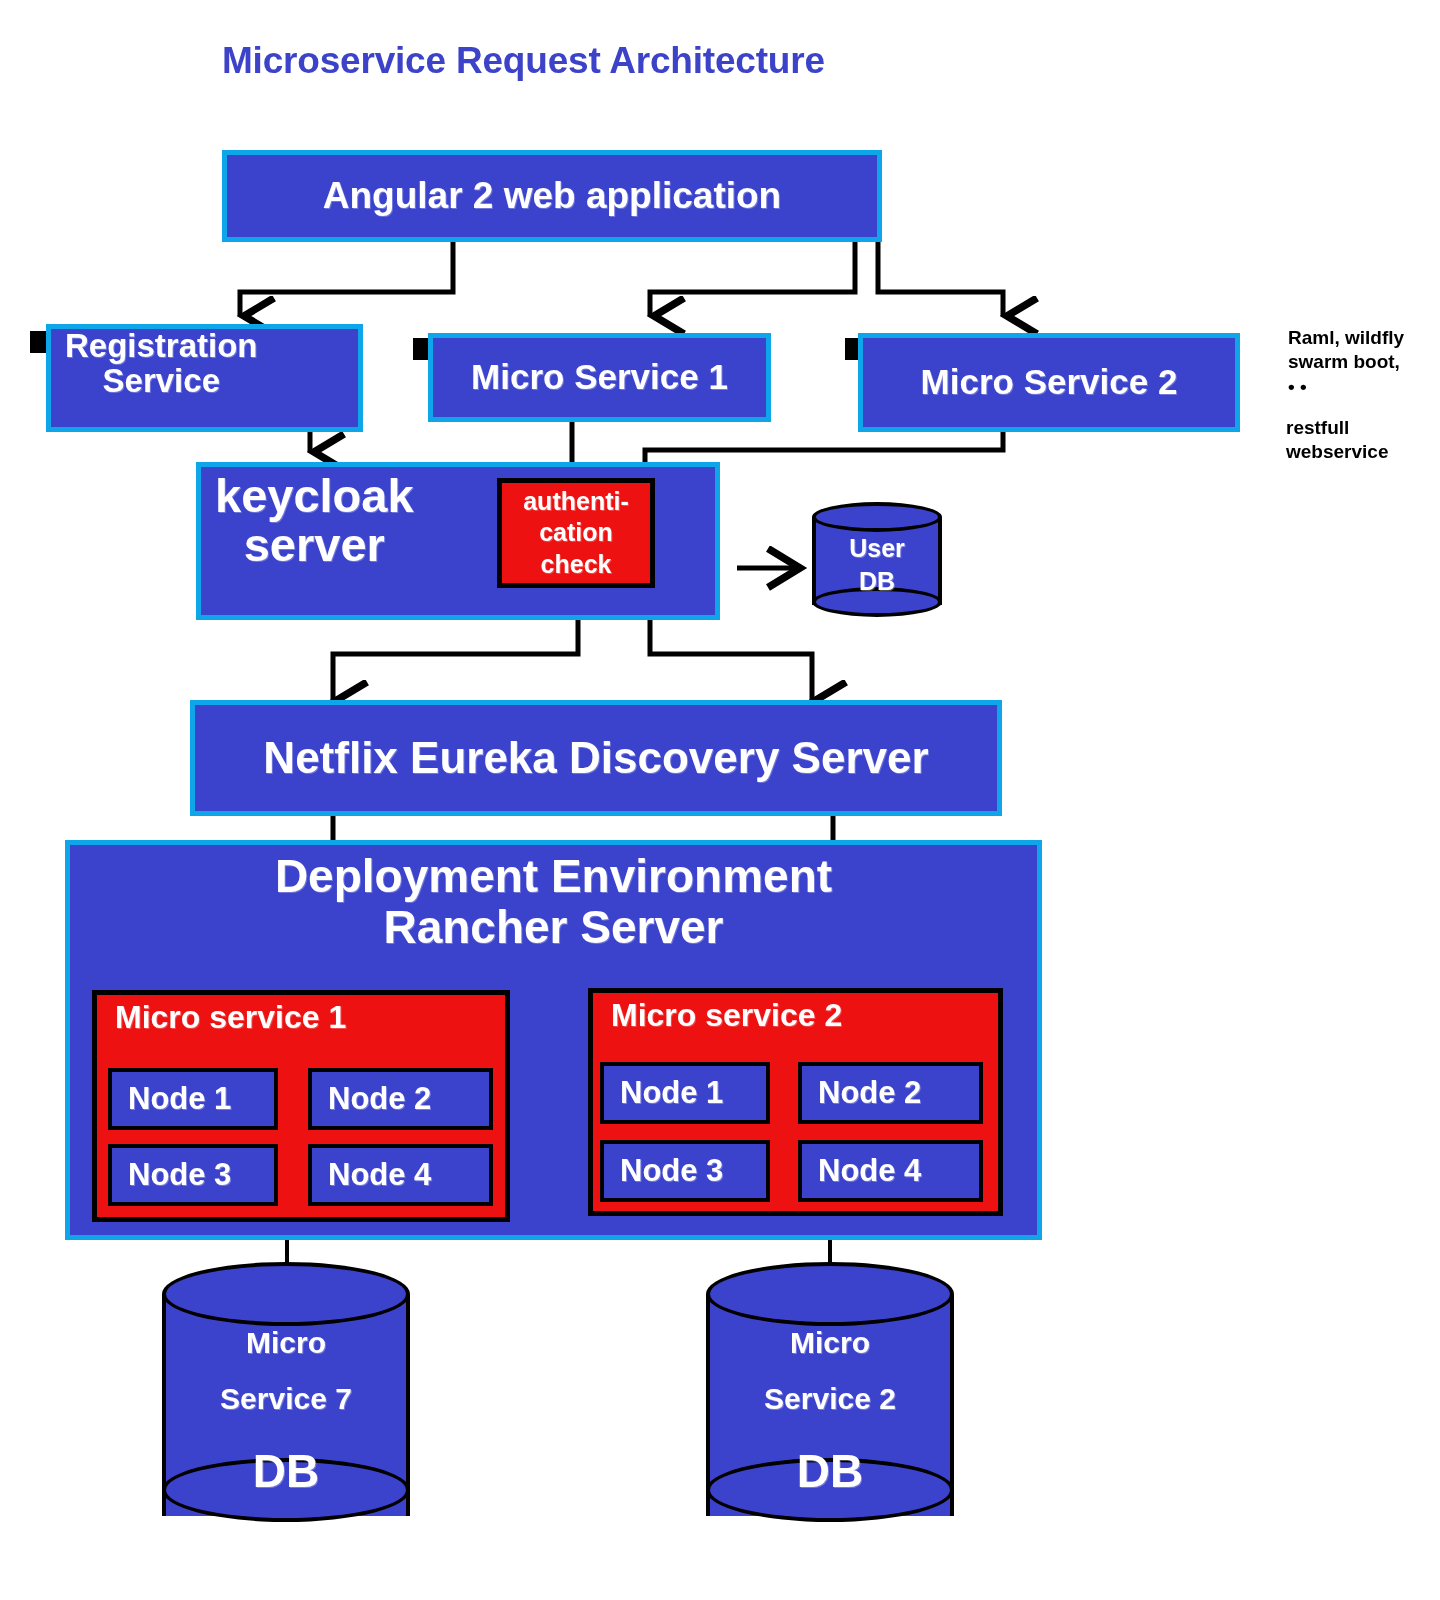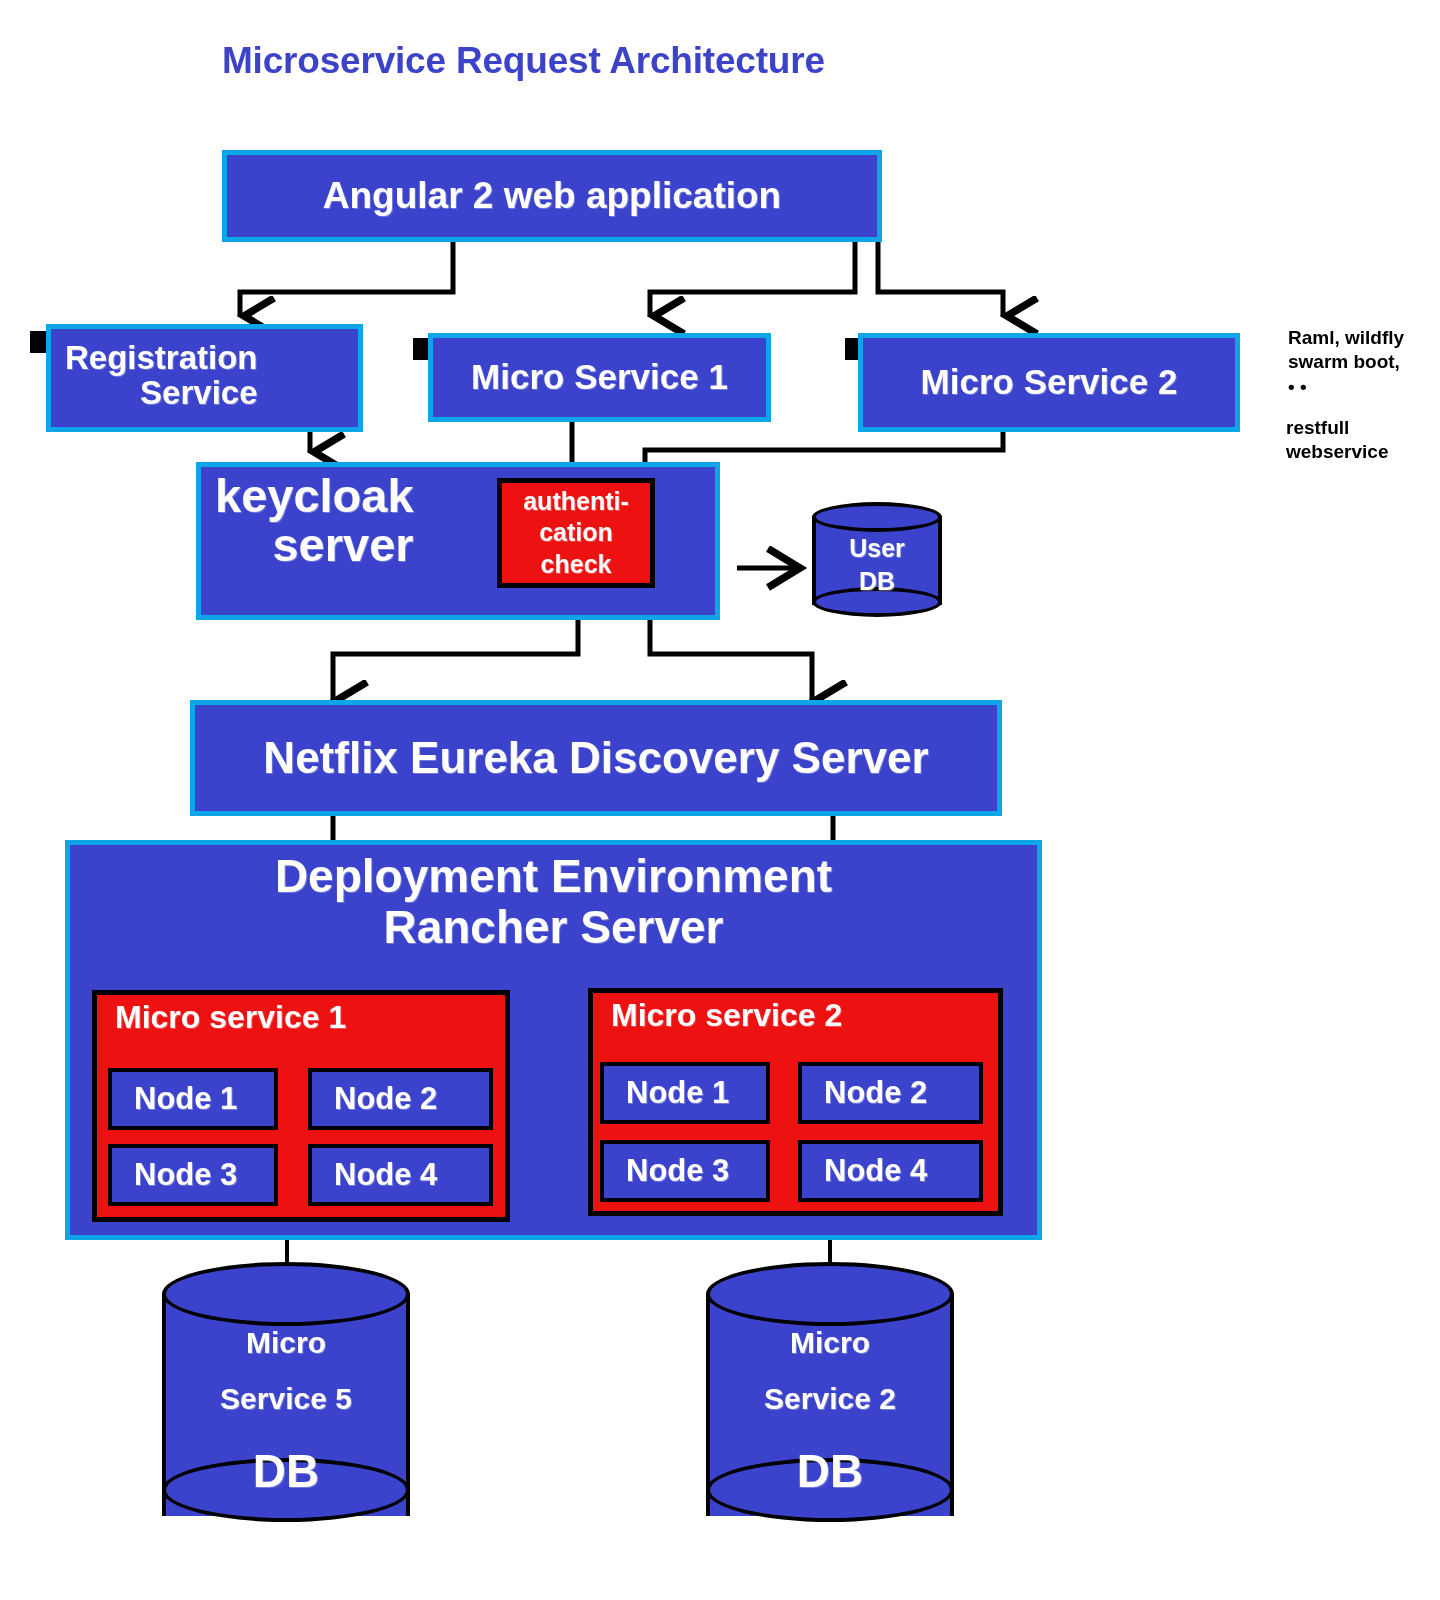--- a/index.html
+++ b/index.html
@@ -38,22 +38,22 @@
     display: flex;
     align-items: center;
     justify-content: center;
     text-align: center;
     line-height: 1.05;
     text-shadow: 1px 1px 0 rgba(255,255,255,0.28);
   }
   .box.topleft {
     align-items: flex-start;
     justify-content: flex-start;
-    text-align: right;
-    padding: 12px 0 0 14px;
+    text-align: center;
+    padding: 0 0 0 14px;
   }
   
   .redbox {
     position: absolute;
     box-sizing: border-box;
     background: #EE1111;
     border: 5px solid #000000;
     color: #ffffff;
     font-weight: bold;
     text-shadow: 1px 1px 0 rgba(255,255,255,0.25);
@@ -61,21 +61,21 @@
   .node {
     position: absolute;
     box-sizing: border-box;
     background: #3B43CC;
     border: 4px solid #000000;
     color: #ffffff;
     font-weight: bold;
     display: flex;
     align-items: center;
     justify-content: flex-start;
-    padding-left: 22px;
+    padding-left: 16px;
     font-size: 31px;
     text-shadow: 1px 1px 0 rgba(255,255,255,0.3);
   }
   
   .tab {
     position: absolute;
     background: #000000;
   }
   
   .cyl {
@@ -267,21 +267,21 @@
   </div>
   <div class="node" style="left:798px; top:1140px; width:185px; height:62px;">
     <span>Node 4</span>
   </div>
 
   <div class="cyl" style="left:162px; top:1262px; width:248px; height:290px;">
     <div class="body" style="top:32px; height:222px;"></div>
     <div class="bottom" style="top:196px; height:64px;"></div>
     <div class="top" style="top:0px; height:64px;"></div>
     <div class="clabel" style="top:64px; font-size:30px;">Micro</div>
-    <div class="clabel" style="top:120px; font-size:30px;">Service 5</div>
+    <div class="clabel" style="top:120px; font-size:30px;">Service 7</div>
     <div class="clabel" style="top:182px; font-size:46px;">DB</div>
   </div>
 
   <div class="cyl" style="left:706px; top:1262px; width:248px; height:290px;">
     <div class="body" style="top:32px; height:222px;"></div>
     <div class="bottom" style="top:196px; height:64px;"></div>
     <div class="top" style="top:0px; height:64px;"></div>
     <div class="clabel" style="top:64px; font-size:30px;">Micro</div>
     <div class="clabel" style="top:120px; font-size:30px;">Service 2</div>
     <div class="clabel" style="top:182px; font-size:46px;">DB</div>

